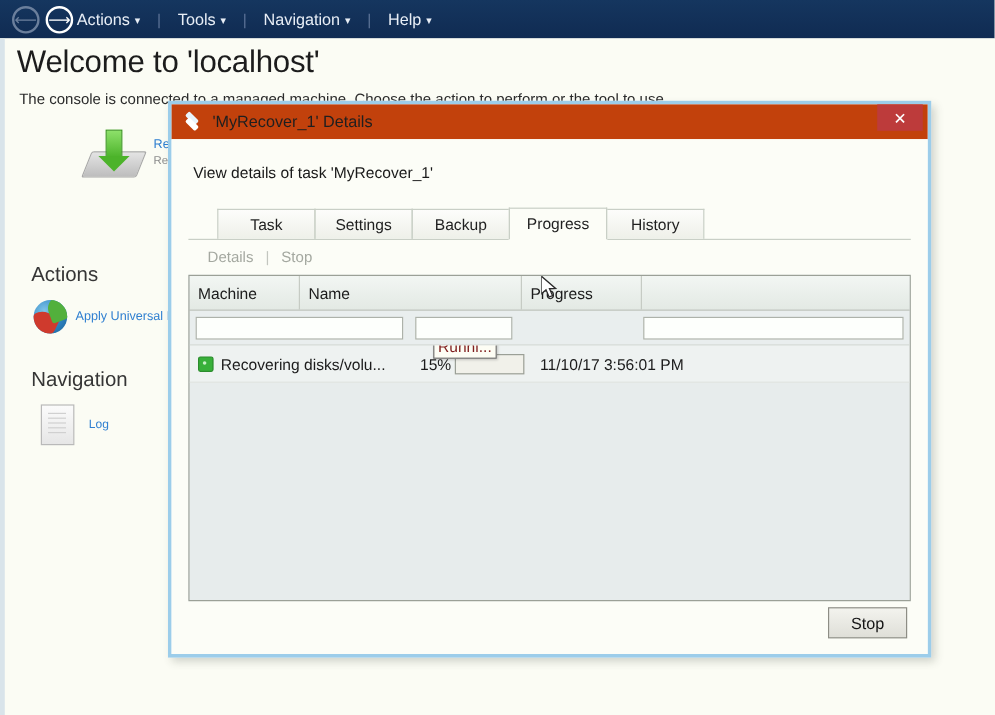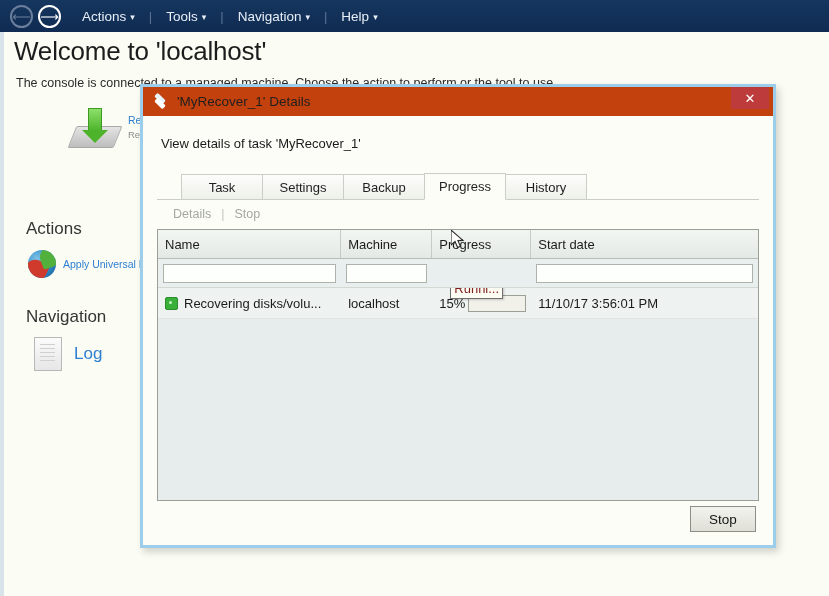--- a/index.html
+++ b/index.html
@@ -47,21 +47,20 @@
     line-height: 1;
     box-sizing: border-box;
   }
   .navcircle.active {
     border-color: #ffffff;
     color: #ffffff;
   }
   .menuitems {
     display: flex;
     align-items: center;
-    margin-left: 18px;
     font-size: 13.5px;
     text-align: center;
   }
   .menuitem {
     padding: 0 3px;
     color: #e8eef6;
     white-space: nowrap;
   }
   .caret {
     font-size: 9px;
@@ -219,21 +218,21 @@
   .doc-icon:before {
     content:"";
     position:absolute;
     left:5px; top:6px;
     width:15px; height:1px;
     box-shadow: 0 0 0 0 #ccc, 0 4px 0 0 #d0d0d0, 0 8px 0 0 #d0d0d0, 0 12px 0 0 #d0d0d0, 0 16px 0 0 #d0d0d0;
     background:#d0d0d0;
   }
   .nav-label {
     margin-left: 12px;
-    font-size: 17px;
+    font-size: 10px;
     color: #2f7fd0;
   }
 
   
   .dialog {
     position: absolute;
     left: 140px; top: 84px;
     width: 636px;
     height: 464px;
     background: #ffffff;
@@ -597,45 +596,43 @@
 
       <div class="inner-toolbar">
         <span class="tb-link">Details</span>
         <span class="tb-sep">|</span>
         <span class="tb-link">Stop</span>
       </div>
 
       <div class="listview">
 
         <div class="lv-header">
+          <div class="cell c-machine">Machine</div>
           <div class="cell c-name">Name</div>
-          <div class="cell c-machine">Machine</div>
           <div class="cell c-progress">Progress</div>
-          <div class="cell c-date">Start date</div>
         </div>
 
         <div class="lv-filter">
           <div class="cell c-name">
             <input class="fi" type="text" value="" style="">
           </div>
           <div class="cell c-machine">
             <input class="fi" type="text" value="" style="">
           </div>
           <div class="cell c-progress"></div>
           <div class="cell c-date">
             <input class="fi" type="text" value="" style="">
           </div>
         </div>
 
         <div class="lv-row">
           <div class="cell c-name">
             <span class="status-dot"></span>
             <span>Recovering disks/volu...</span>
           </div>
-          <div class="cell c-machine">localhost</div>
           <div class="cell c-progress progress-wrap">
             <span class="pct">15%</span>
             <span class="pbar">
               <span class="pbar-fill" id="pbar-fill" style="width: 15%;"></span>
             </span>
             <span class="tooltip">Runni...</span>
           </div>
           <div class="cell c-date">11/10/17 3:56:01 PM</div>
         </div>
 

